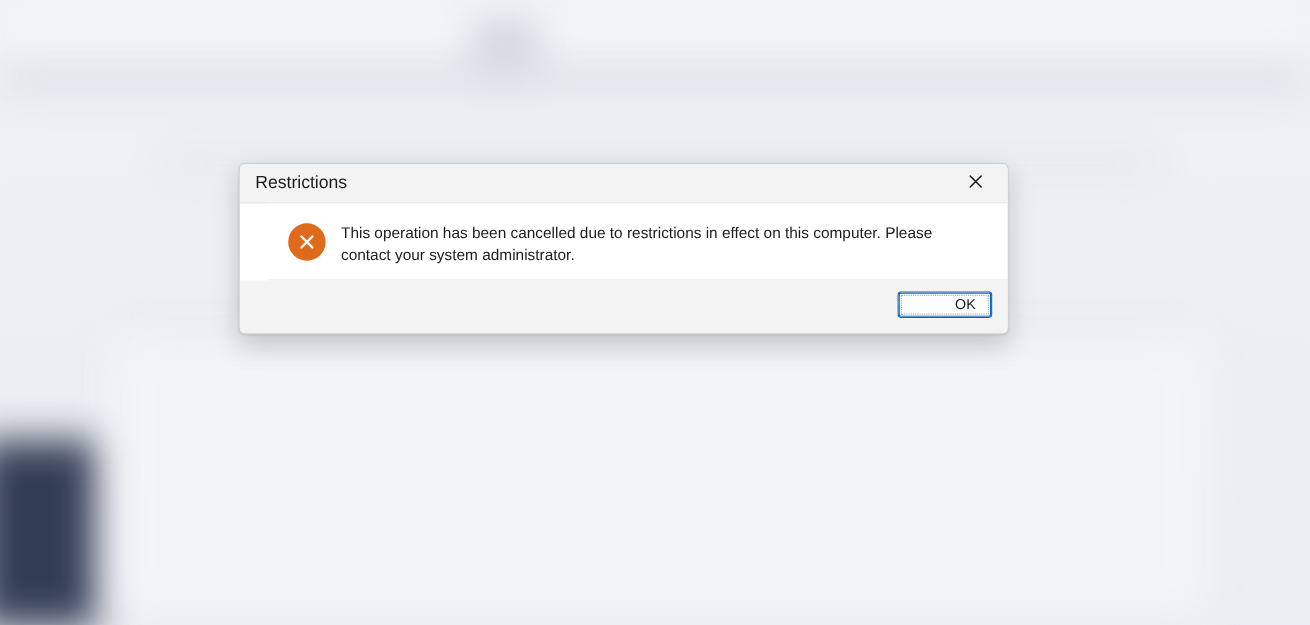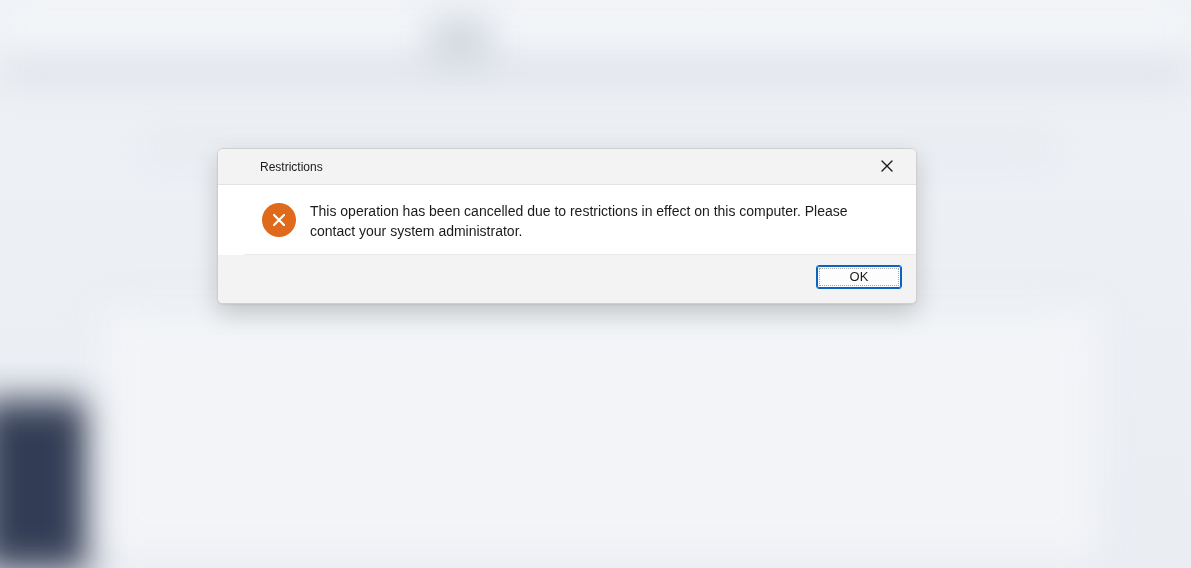--- a/index.html
+++ b/index.html
@@ -39,21 +39,21 @@
       overflow: hidden;
     }
     .titlebar {
       display: flex; align-items: center; justify-content: space-between;
       height: 36px;
       padding: 0 8px 0 14px;
       background: #f3f3f3;
       border-bottom: 1px solid #e3e3e3;
     }
     .titlebar .title {
-      font-size: 12px; color: #1b1b1b; margin-left: 28px;
+      font-size: 16px; color: #1b1b1b;
     }
     .titlebar .close {
       width: 42px; height: 28px;
       display: flex; align-items: center; justify-content: center;
       border-radius: 4px;
       cursor: default;
     }
 
     .content {
       display: flex; gap: 14px;
@@ -83,20 +83,21 @@
       min-width: 86px; height: 24px;
       padding: 0 14px;
       font-size: 13px; color: #1b1b1b;
       background: #fdfdfd;
       border: 1px solid #0a63c2;
       box-shadow: inset 0 0 0 1px #0a63c2;
       border-radius: 3px;
       outline: 1px dotted rgba(0,0,0,.35);
       outline-offset: -4px;
       cursor: default;
+      text-align: right;
     }
   </style>
 </head>
 <body>
 
 <div class="bg">
   <div class="smudge s1"></div>
   <div class="smudge s2"></div>
   <div class="smudge s3"></div>
   <div class="smudge s4"></div>

